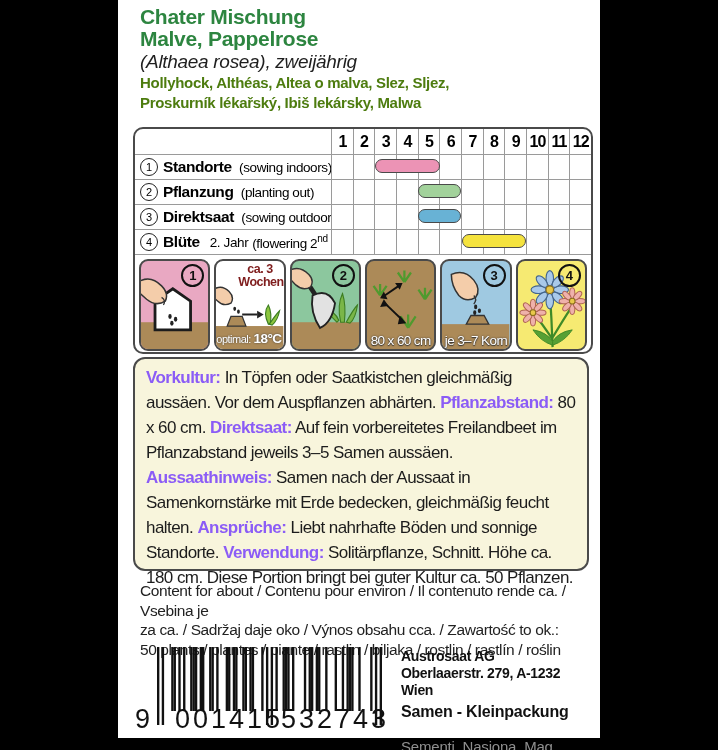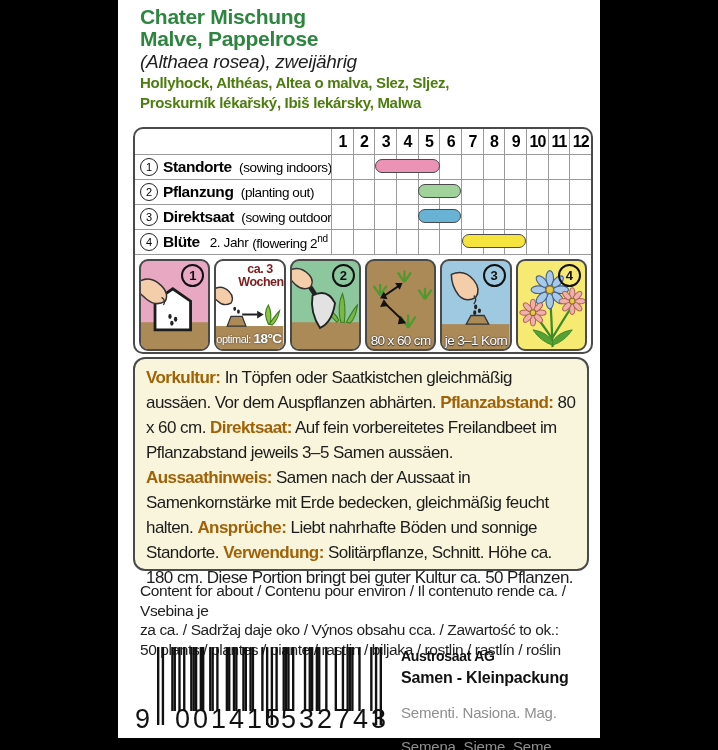--- a/index.html
+++ b/index.html
@@ -45,21 +45,21 @@
                     font-size:13.5px;letter-spacing:-0.6px;z-index:2;
                     text-shadow:0 0 2px #333,0 1px 1px #333;}
   .tile-optimal{position:absolute;bottom:3px;left:0;right:0;color:#fff;z-index:2;
                 font-size:11px;letter-spacing:-0.5px;text-shadow:0 0 2px #333;}
   .tile-optimal b{font-size:13.5px;}
 
   
   .instr{position:absolute;left:15px;top:357px;width:456px;height:214px;background:#f8f5dc;
          border:2px solid #4a4a4a;border-radius:12px;box-sizing:border-box;padding:6px 11px;}
   .instr p{margin:0;font-size:17px;line-height:25px;color:#1c1c1c;letter-spacing:-0.55px;}
-  .instr .kw{color:#a16207;font-weight:bold;}
+  .instr .kw{color:#8b5cf6;font-weight:bold;}
 
   
   .contentnote{position:absolute;left:22px;top:581px;width:445px;font-size:15.5px;line-height:19.5px;
                color:#222;letter-spacing:-0.4px;}
 
   
   .footer{position:absolute;left:15px;top:645px;width:456px;height:92px;}
   .barcode{position:absolute;left:2px;top:2px;width:252px;height:90px;}
   .barcode svg{position:absolute;left:22px;top:0;width:225px;height:78px;}
   .bc-first{position:absolute;left:0;bottom:2px;font-size:27px;color:#111;}
@@ -272,21 +272,21 @@
         <svg viewBox="0 0 72 92" preserveAspectRatio="none">
           <rect x="0" y="66" width="72" height="26" fill="#ac8a58"></rect>
           <path d="M26 66 L31 57 L45 57 L50 66 Z" fill="#ac8a58" stroke="#333" stroke-width="1.4"></path>
           <path d="M10 14 Q24 8 34 20 Q42 30 36 38 Q26 44 18 36 Q10 26 10 14 Z" fill="#f4cdaa" stroke="#333" stroke-width="1.6"></path>
           <path d="M34 36 q4 4 0 9" fill="none" stroke="#333" stroke-width="1.4"></path>
           <ellipse cx="36" cy="48" rx="1.7" ry="2.4" fill="#222"></ellipse>
           <ellipse cx="40" cy="52" rx="1.7" ry="2.4" fill="#222"></ellipse>
           <ellipse cx="35" cy="54" rx="1.7" ry="2.4" fill="#222"></ellipse>
         </svg>
         <div class="badge">3</div>
-        <div class="tile-bottomlabel">je 3–1 Korn</div>
+        <div class="tile-bottomlabel">je 3–7 Korn</div>
       </div>
 
       <div class="tile" style="background:#f6ea72">
         <svg viewBox="0 0 72 92" preserveAspectRatio="none">
           <g stroke="#3f8a28" stroke-width="2.4" fill="none">
             <path d="M37 90 Q36 60 34 32"></path>
             <path d="M37 82 Q26 66 18 56"></path>
             <path d="M37 80 Q48 62 56 50"></path>
           </g>
           <path d="M37 88 Q24 84 16 72 Q30 74 37 84 Z" fill="#57a034" stroke="#3f8a28" stroke-width="1"></path>
@@ -395,20 +395,21 @@
           <rect x="90" y="0" width="1" height="64" fill="#111"></rect>
           <rect x="92" y="0" width="1" height="78" fill="#111"></rect>
           <rect x="94" y="0" width="1" height="78" fill="#111"></rect>
         </svg>
       <span class="bc-first">9</span>
       <span class="bc-left">001415</span>
       <span class="bc-right">532743</span>
     </div>
     <div class="company">
       <div class="co-line">Austrosaat AG</div>
+      <div class="co-line">Oberlaaerstr. 279, A-1232 Wien</div>
       <div class="co-pack">Samen - Kleinpackung</div>
       <div class="co-tr">Sementi. Nasiona. Mag.</div>
       <div class="co-tr">Semena. Sjeme. Seme.</div>
 
     </div>
   </div>
 
 </div>
 
 </body></html>

